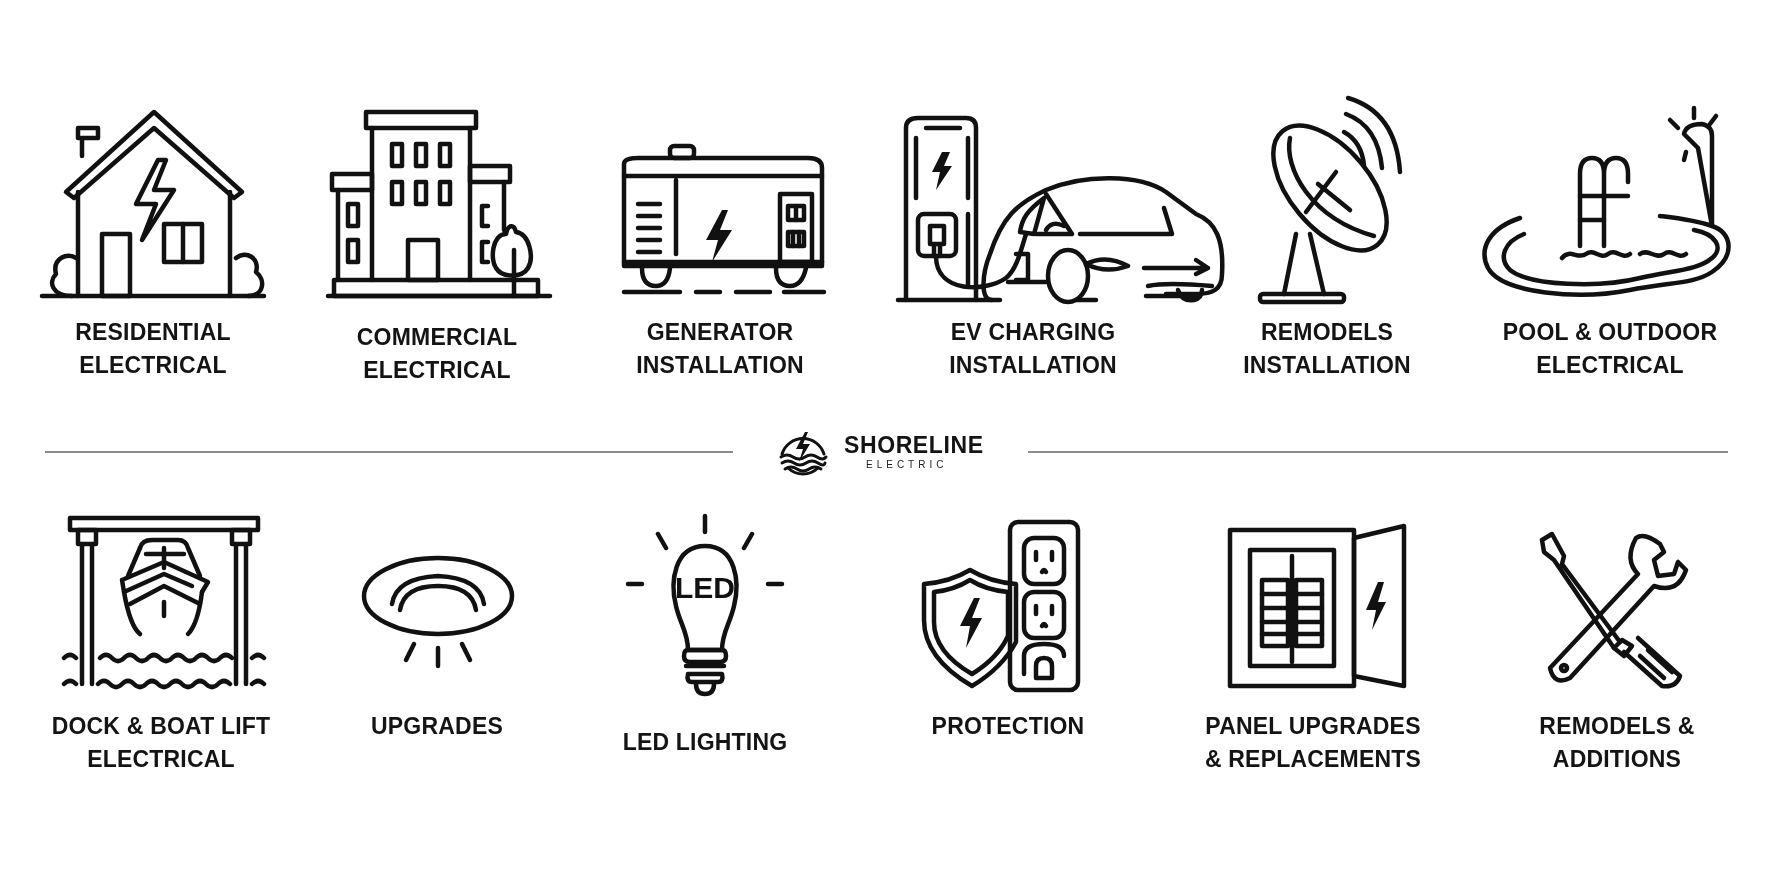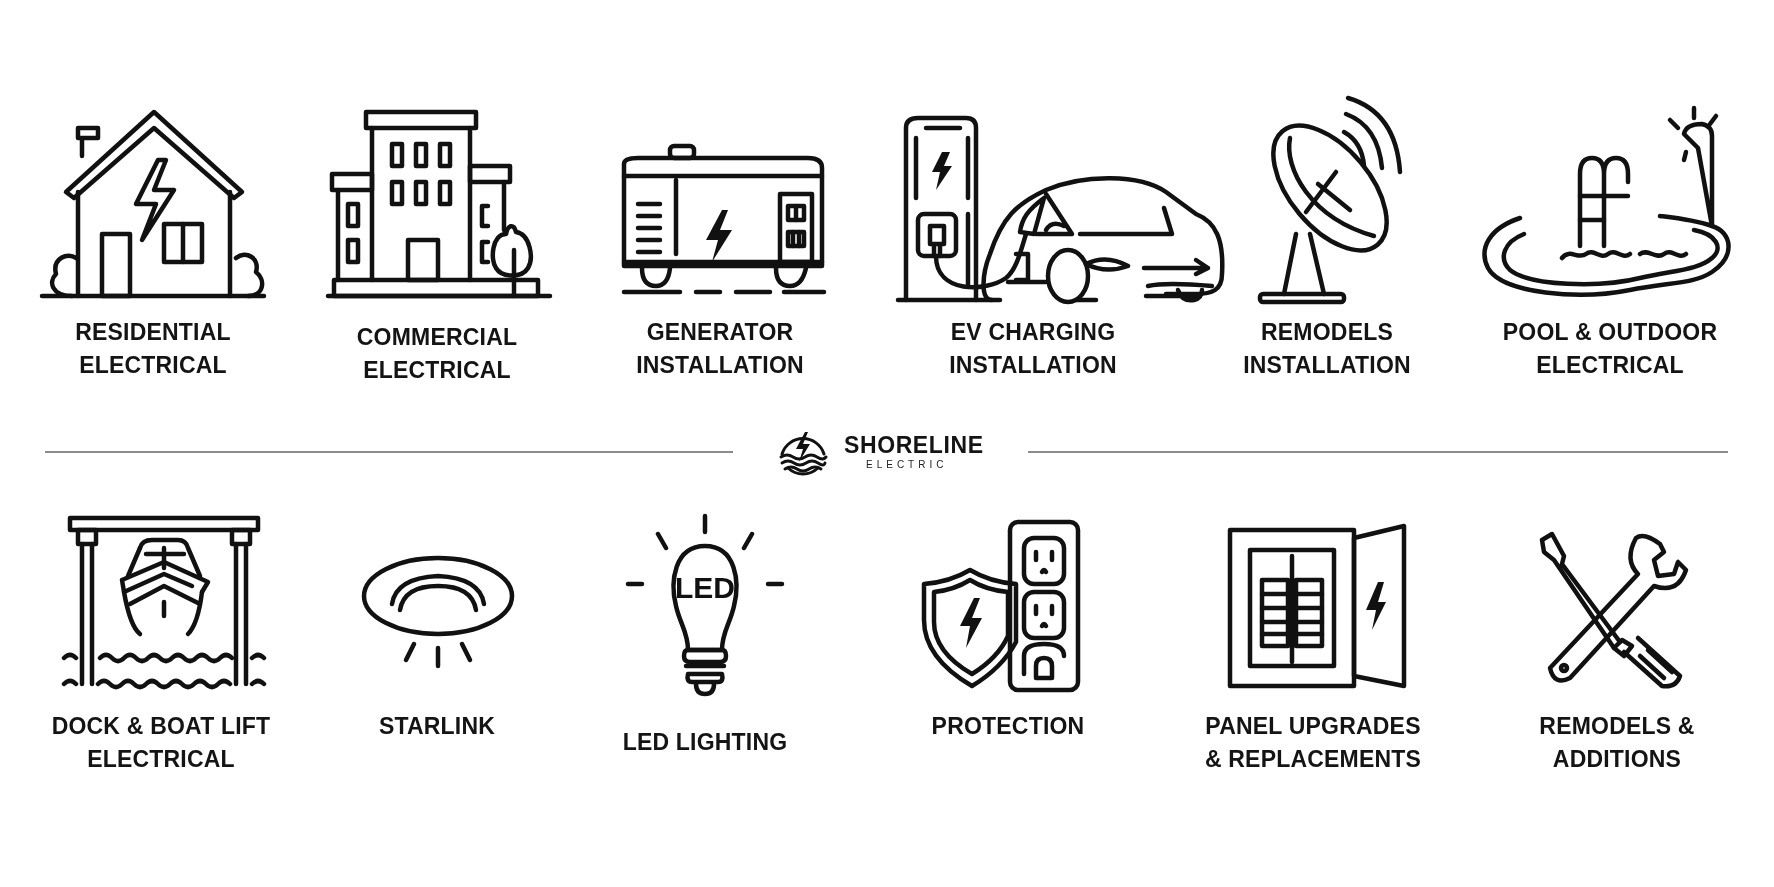--- a/index.html
+++ b/index.html
@@ -247,21 +247,21 @@
     <path d="M100 8 Q88 30 102 44 L14 138 Q18 156 34 148 L118 56 Q142 64 150 40 L142 32 L138 44 L122 46 L118 30 L128 22 L124 14 Q108 2 100 8 Z"></path>
     <circle cx="28" cy="138" r="3"></circle>
   </svg>
 </div>
 
 <div class="label" style="left:161px;top:710px;">
   <span>DOCK &amp; BOAT LIFT</span>
   <span>ELECTRICAL</span>
 </div>
 <div class="label" style="left:437px;top:710px;">
-  <span>STARLINK</span>
+  <span>UPGRADES</span>
 </div>
 <div class="label" style="left:705px;top:726px;">
   <span>LED LIGHTING</span>
 </div>
 <div class="label" style="left:1008px;top:710px;">
   <span>PROTECTION</span>
 </div>
 <div class="label" style="left:1313px;top:710px;">
   <span>PANEL UPGRADES</span>
   <span>&amp; REPLACEMENTS</span>

